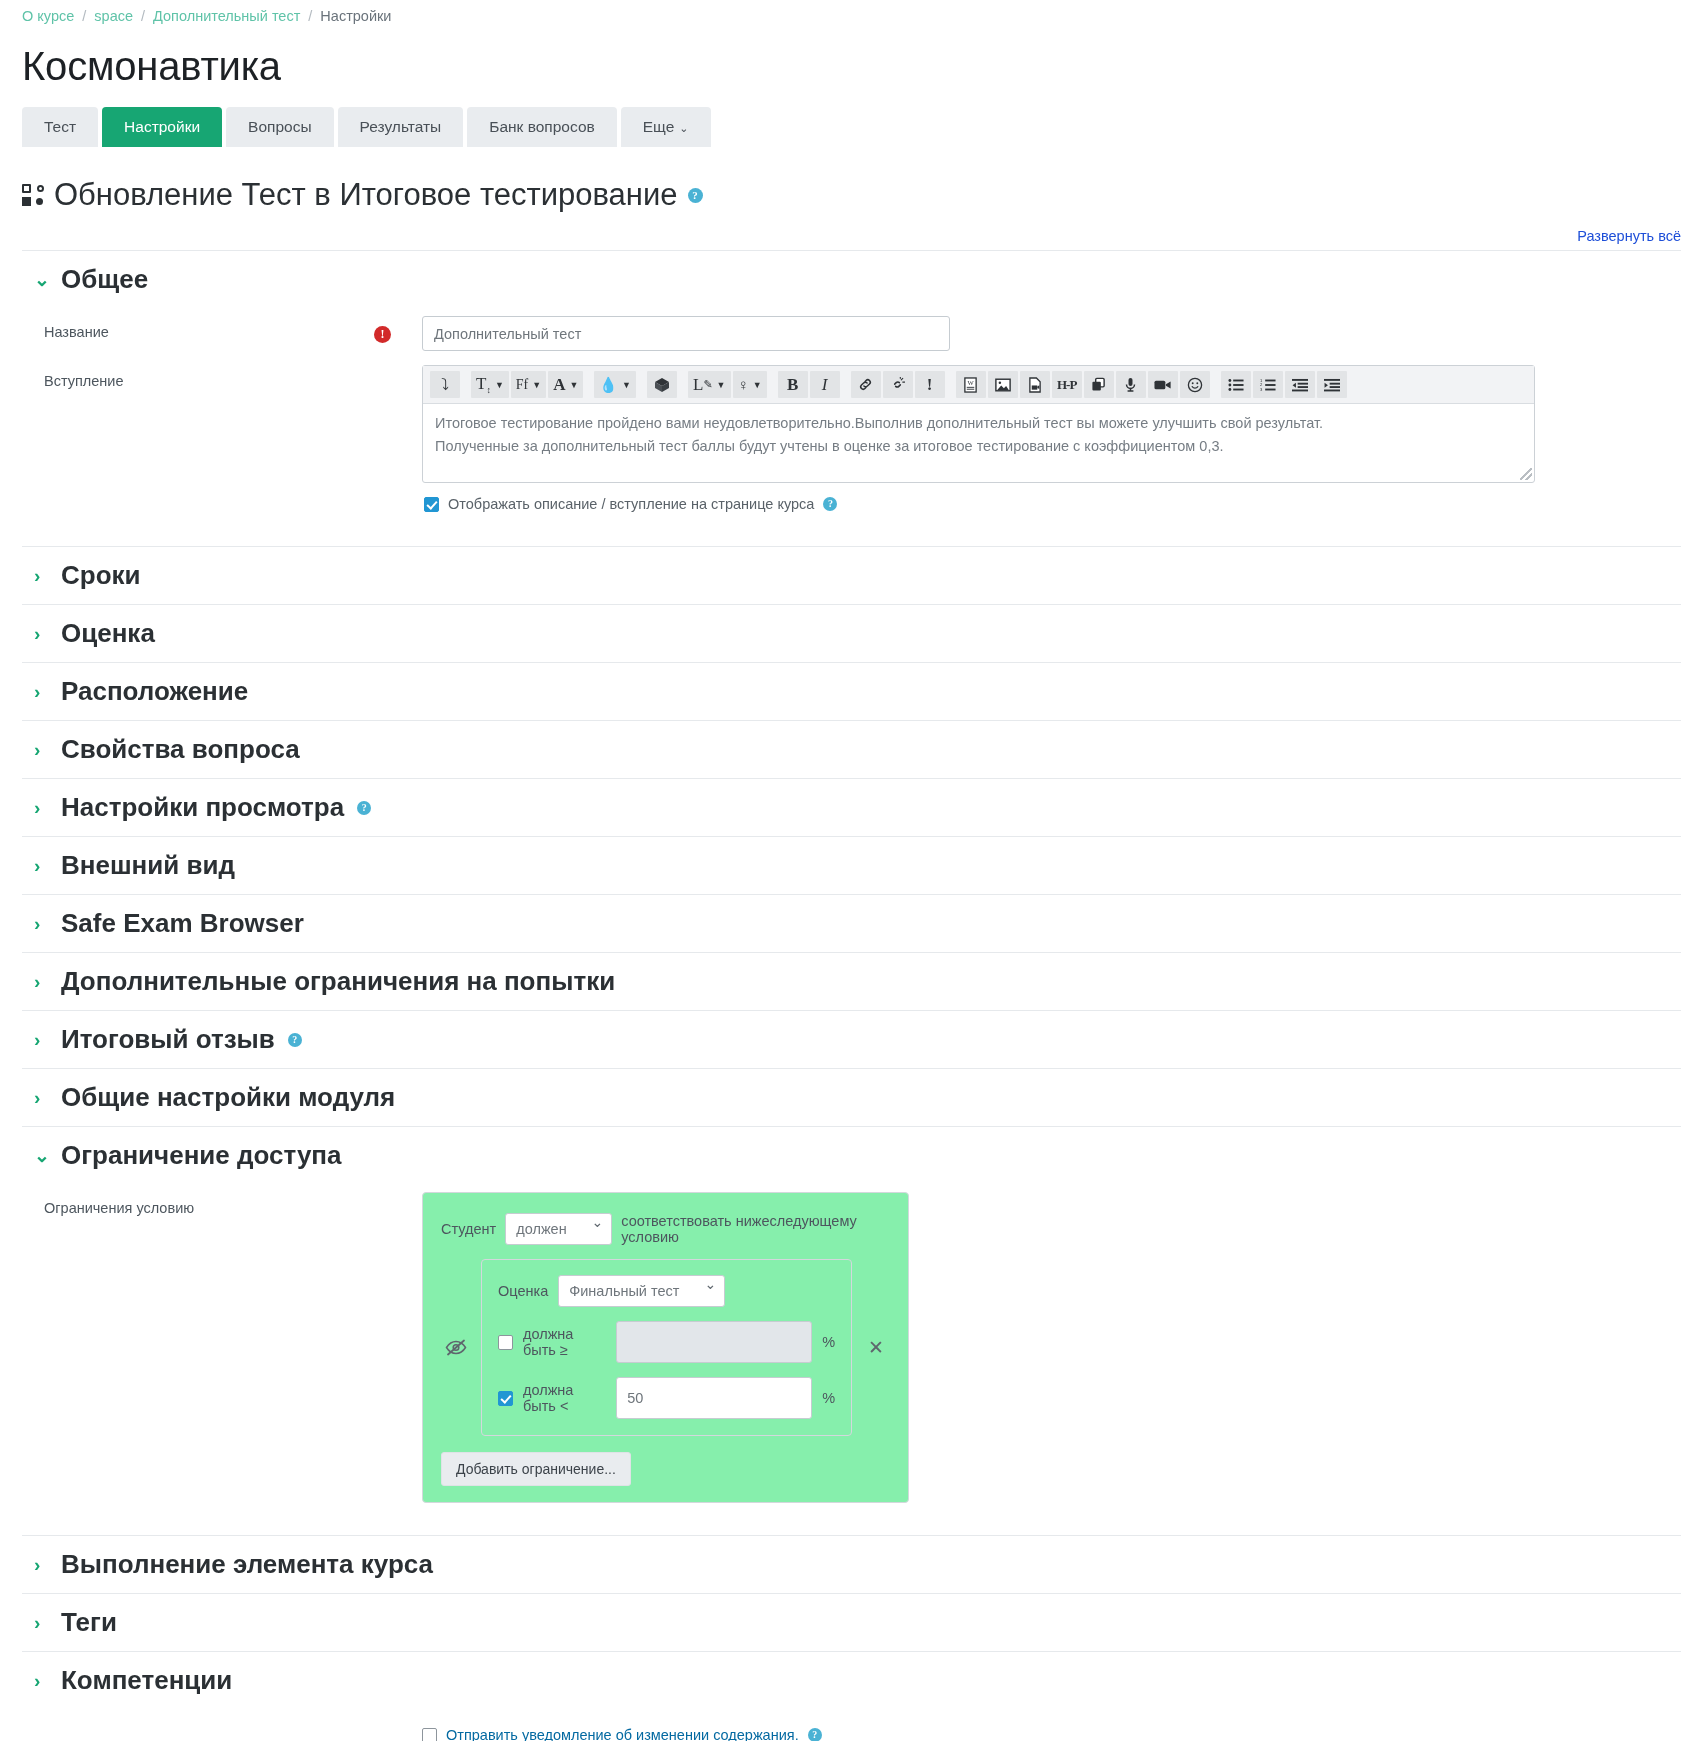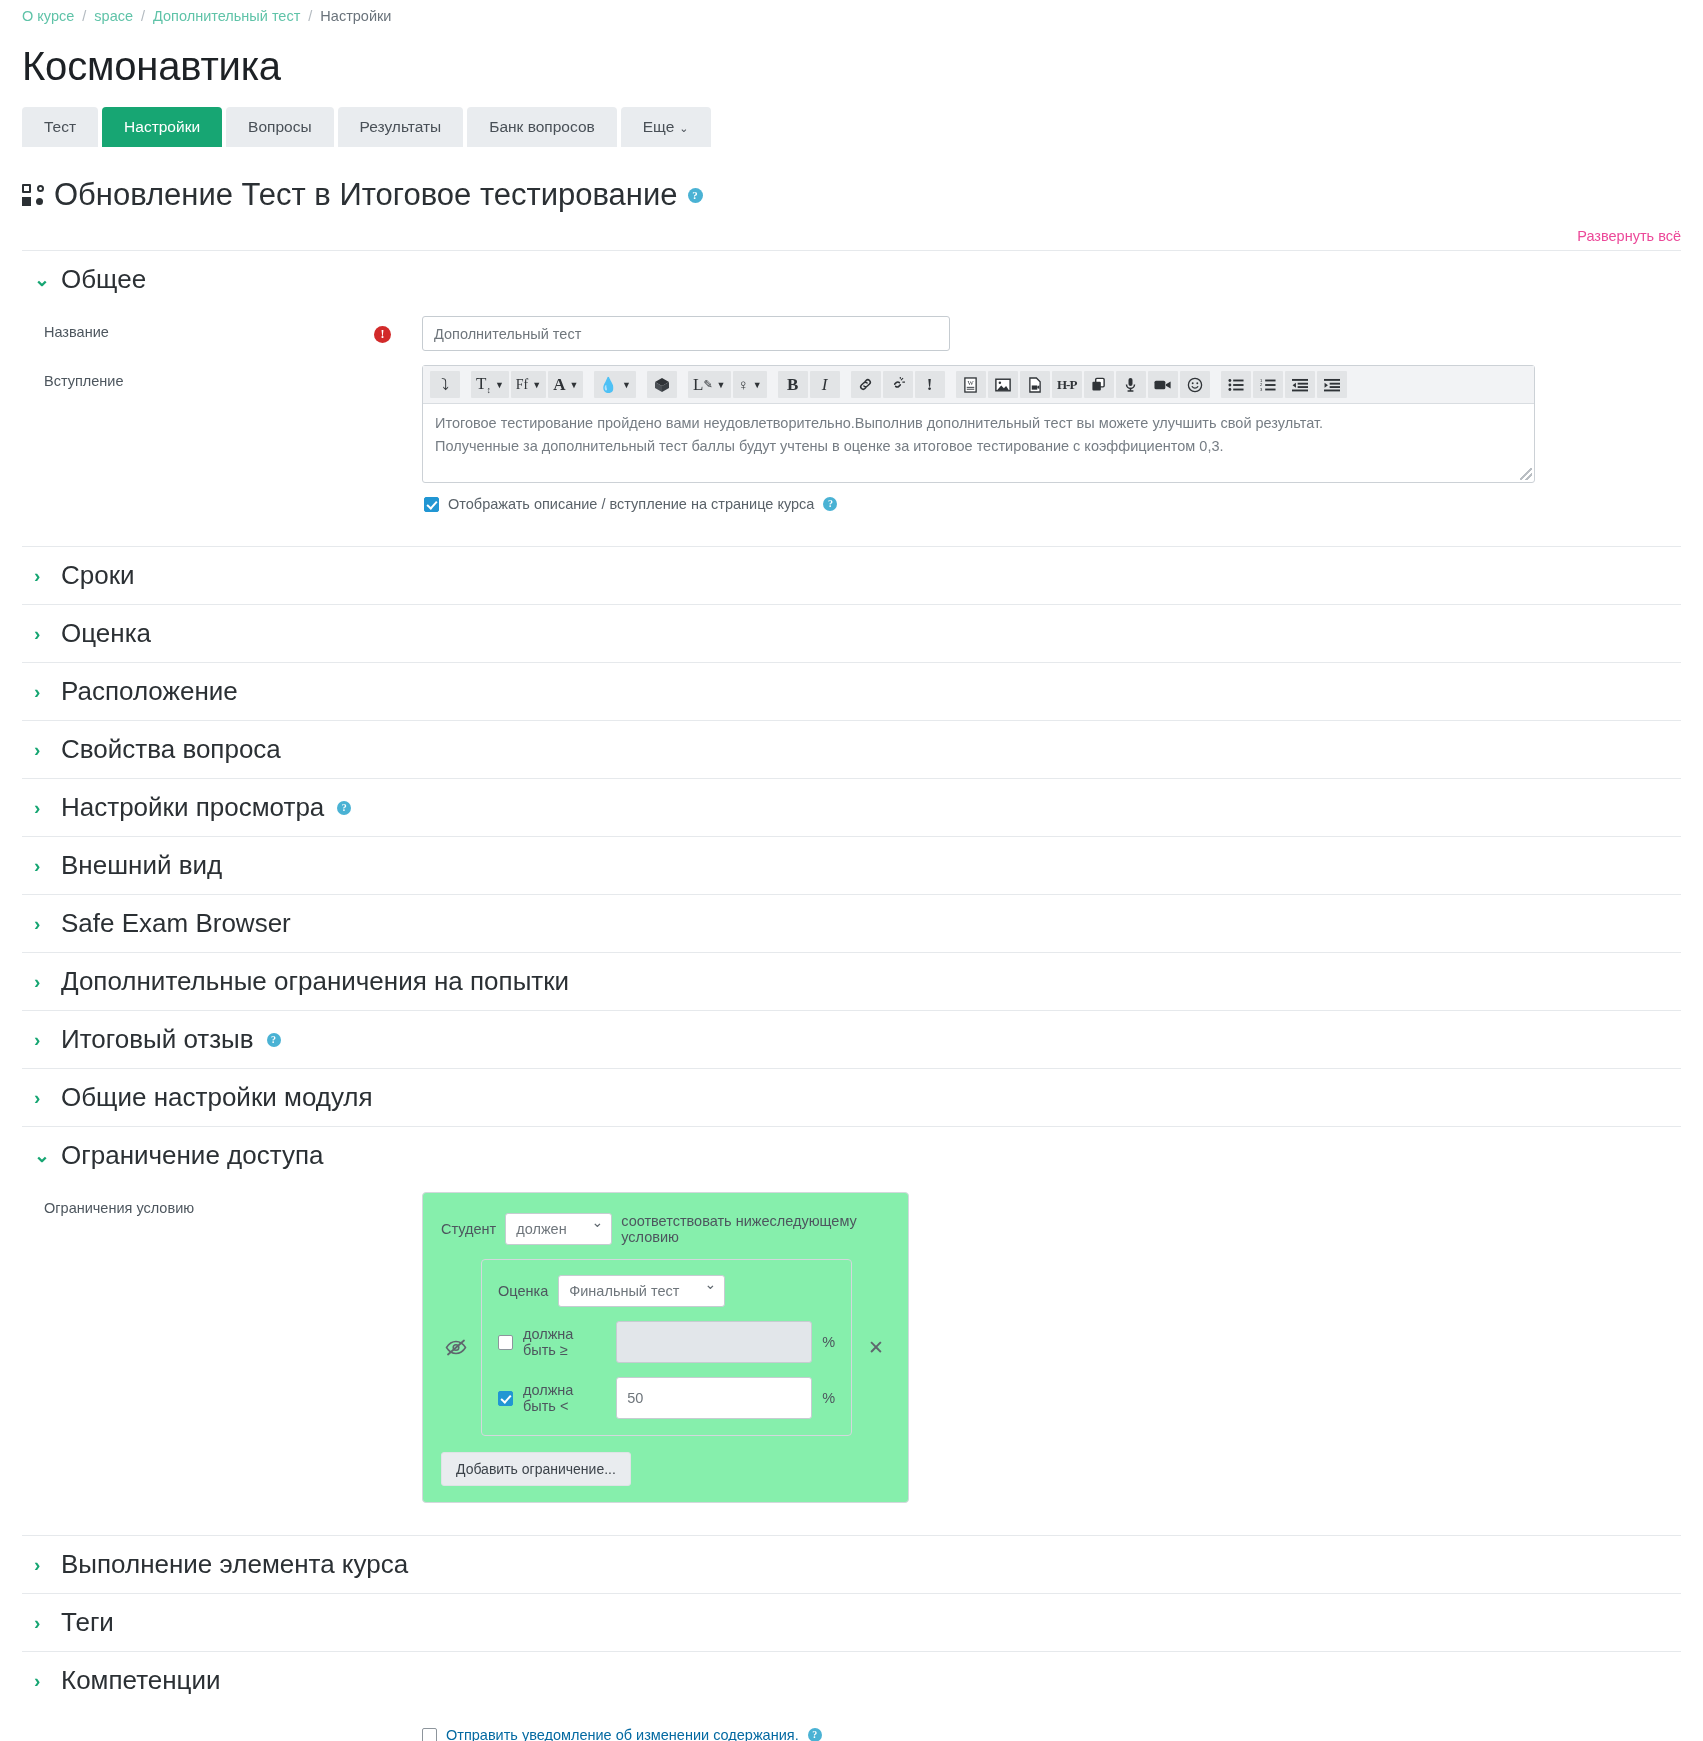--- a/index.html
+++ b/index.html
@@ -73,38 +73,38 @@
     background: #4ab2d4; color: #fff;
     font-size: 11px; font-weight: bold; line-height: 1;
     font-family: "Liberation Serif", serif;
     cursor: pointer; vertical-align: middle;
     flex: 0 0 auto;
   }
   .help-icon.small { width: 14px; height: 14px; font-size: 10px; }
 
   .expand-row { text-align: right; margin: 4px 0 6px 0; }
   .expand-link {
-    color: #ec4899; font-size: 14.5px; text-decoration: none; cursor: pointer;
+    color: #1d4ed8; font-size: 14.5px; text-decoration: none; cursor: pointer;
   }
 
   
   .section { border-top: 1px solid #e6e9ec; }
   .section:first-of-type { border-top: 0; }
   .section-header {
     display: flex; align-items: center; gap: 13px;
     padding: 13px 0 13px 12px;
     cursor: pointer;
   }
   .chev {
     color: #17a673; font-size: 19px; line-height: 1;
     width: 14px; display: inline-block; font-weight: 700;
     flex: 0 0 auto;
   }
   .section-title {
-    font-size: 26px; font-weight: 400; color: #2b3034;
+    font-size: 26px; font-weight: 700; color: #2b3034;
   }
   .section-body { padding: 4px 0 22px 0; }
 
   
   .form-row { display: flex; align-items: flex-start; padding: 4px 0 10px 0; }
   .form-label {
     width: 352px; flex: 0 0 352px;
     padding: 8px 14px 0 22px;
     font-size: 14.5px; color: #4d565e;
     text-align: left;

